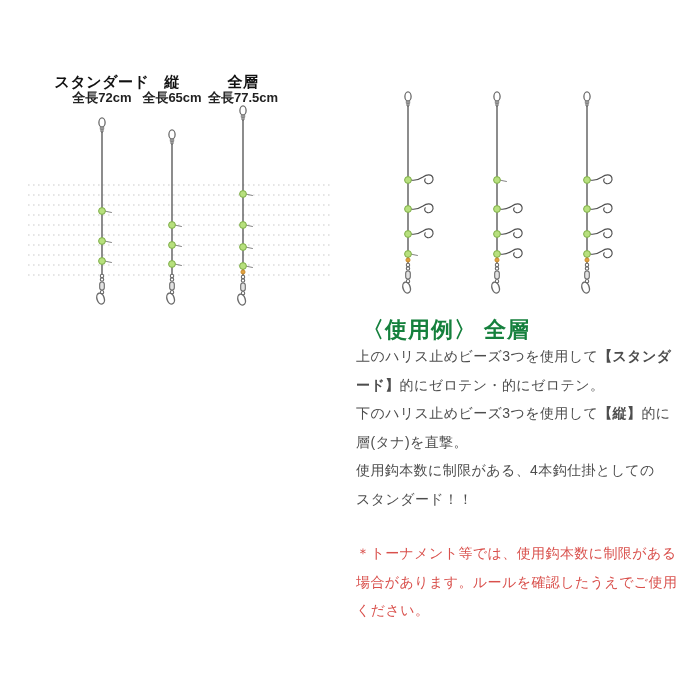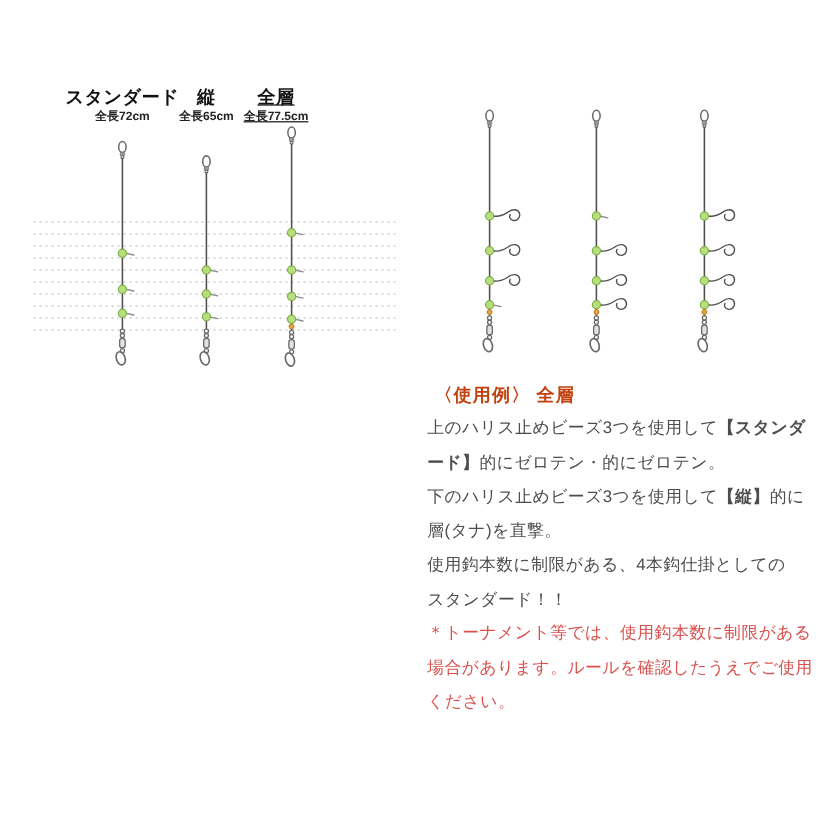--- a/index.html
+++ b/index.html
@@ -5,31 +5,31 @@
   html,body { margin:0; padding:0; background:#ffffff; }
   body { width:700px; height:700px; position:relative; overflow:hidden;
          font-family:"Liberation Sans","DejaVu Sans",sans-serif; }
   #app { position:absolute; left:0; top:0; width:700px; height:528px; }
 
   #diagram { position:absolute; left:0; top:0; }
 
   .col-label { position:absolute; top:73px; transform:translateX(-50%);
                text-align:center; color:#111; white-space:nowrap; }
   .col-label .name { font-size:15px; font-weight:bold; letter-spacing:0.5px; line-height:18px; }
-  .col-label .len  { font-size:10px;  font-weight:bold; color:#222; line-height:11px; margin-top:1px; }
+  .col-label .len  { font-size:13px;  font-weight:bold; color:#222; line-height:11px; margin-top:1px; }
   .col-1 { left:102px; }
   .col-2 { left:172px; }
-  .col-3 { left:230px;text-decoration:underline; }
+  .col-3 { left:243px; }
 
   .usage { position:absolute; left:356px; top:318px; width:334px; }
-  .usage h2 { margin:0 0 0 6px; font-size:15px; line-height:24px; font-weight:bold;
-              color:#c2410c; letter-spacing:1px; }
+  .usage h2 { margin:0 0 0 6px; font-size:22px; line-height:24px; font-weight:bold;
+              color:#15803d; letter-spacing:1px; }
   .text-block { font-size:14px; line-height:28.5px;
                 letter-spacing:0.4px; }
-  .text-block.gap { }
+  .text-block.gap { margin-top:26px; }
   .text-line { white-space:nowrap; }
   .text-line .b { font-weight:700; }
 </style>
 </head>
 <body>
 
 <div id="app">
 
   <svg id="diagram" width="700" height="700" viewBox="0 0 700 700">
       <g>

